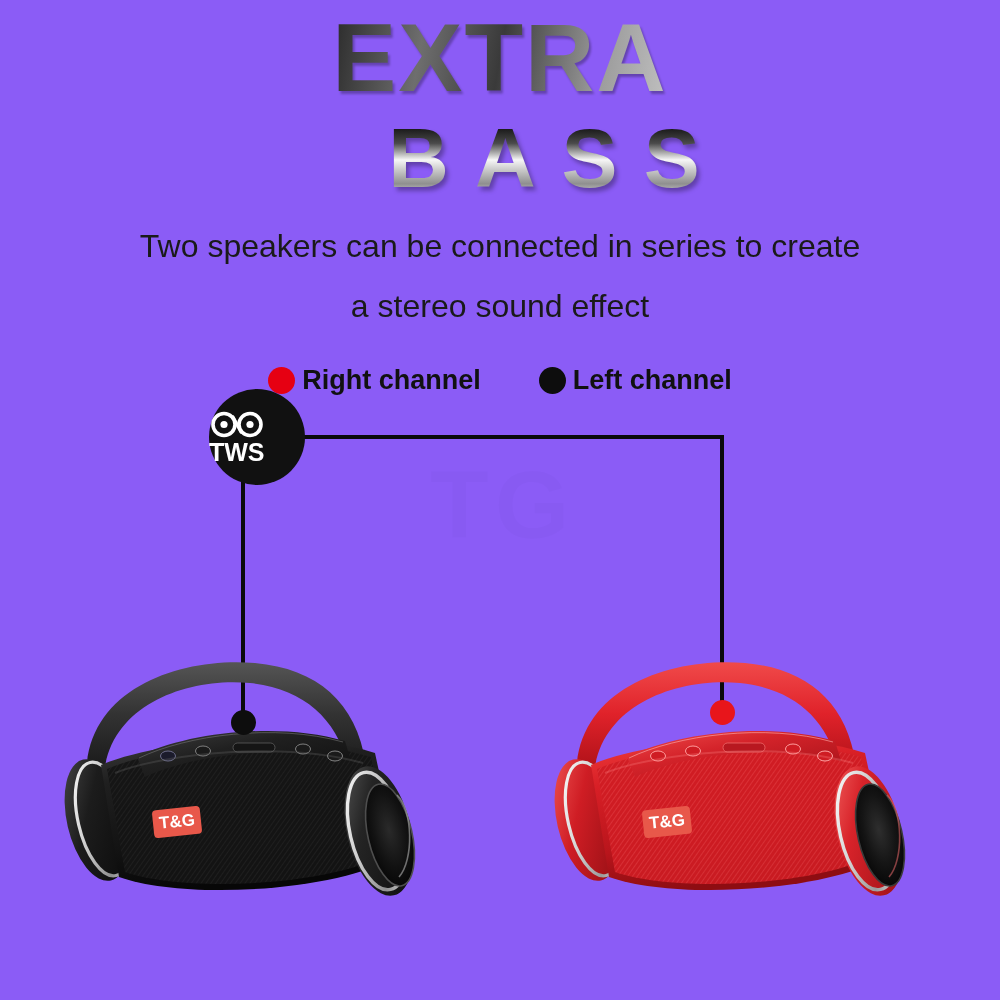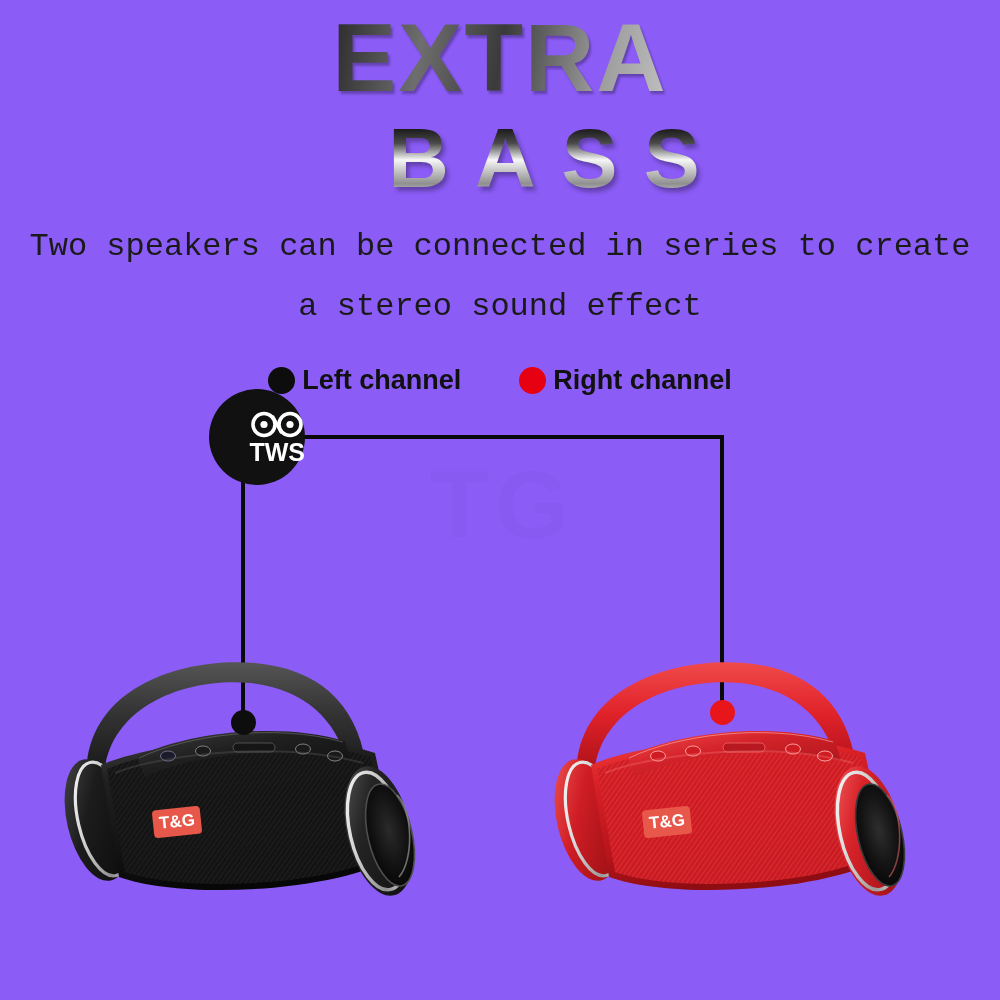--- a/index.html
+++ b/index.html
@@ -59,21 +59,21 @@
     -webkit-text-fill-color: transparent;
     filter: drop-shadow(3px 4px 2px rgba(0,0,0,0.30));
     padding-left: 44px;
   }
 
   .subtitle-line {
     position: absolute;
     left: 0;
     width: 1000px;
     text-align: center;
-    font-family: Liberation Mono, monospace;
+    font-family: Liberation Sans, sans-serif;
     font-size: 32px;
     color: #1a1a1a;
     letter-spacing: 0px;
   }
   .subtitle-1 { top: 228px; }
   .subtitle-2 { top: 288px; }
 
   
   .legend {
     position: absolute;
@@ -132,21 +132,21 @@
   .tws-badge {
     position: absolute;
     left: 209px;
     top: 389px;
     width: 96px;
     height: 96px;
     border-radius: 50%;
     background: #111111;
     display: flex;
     flex-direction: column;
-    align-items: flex-end;
+    align-items: flex-start;
     justify-content: center;
     gap: 1px;
   }
   .tws-glyph { width: 56px; height: 29px; display:block; }
   .tws-text {
     font-family: "Liberation Sans", sans-serif;
     font-weight: bold;
     font-size: 25px;
     line-height: 25px;
     color: #ffffff;
@@ -186,26 +186,26 @@
   <div class="watermark">TG</div>
 
   <div class="title-extra">EXTRA</div>
   <div class="title-bass">BASS</div>
 
   <div class="subtitle-line subtitle-1">Two speakers can be connected in series to create</div>
   <div class="subtitle-line subtitle-2">a stereo sound effect</div>
 
   <div class="legend">
     <div class="legend-item">
+      <span class="legend-dot red"></span>
+      <span class="legend-label">Right channel</span>
+    </div>
+    <div class="legend-item">
       <span class="legend-dot black"></span>
       <span class="legend-label">Left channel</span>
-    </div>
-    <div class="legend-item">
-      <span class="legend-dot red"></span>
-      <span class="legend-label">Right channel</span>
     </div>
   </div>
 
   <svg class="connector-svg" viewBox="0 0 1000 1000">
 
     <path d="M 300 437 L 722 437 L 722 712" fill="none" stroke="#0a0a0a" stroke-width="4"></path>
 
     <path d="M 243 480 L 243 723" fill="none" stroke="#0a0a0a" stroke-width="4"></path>
   </svg>
 

